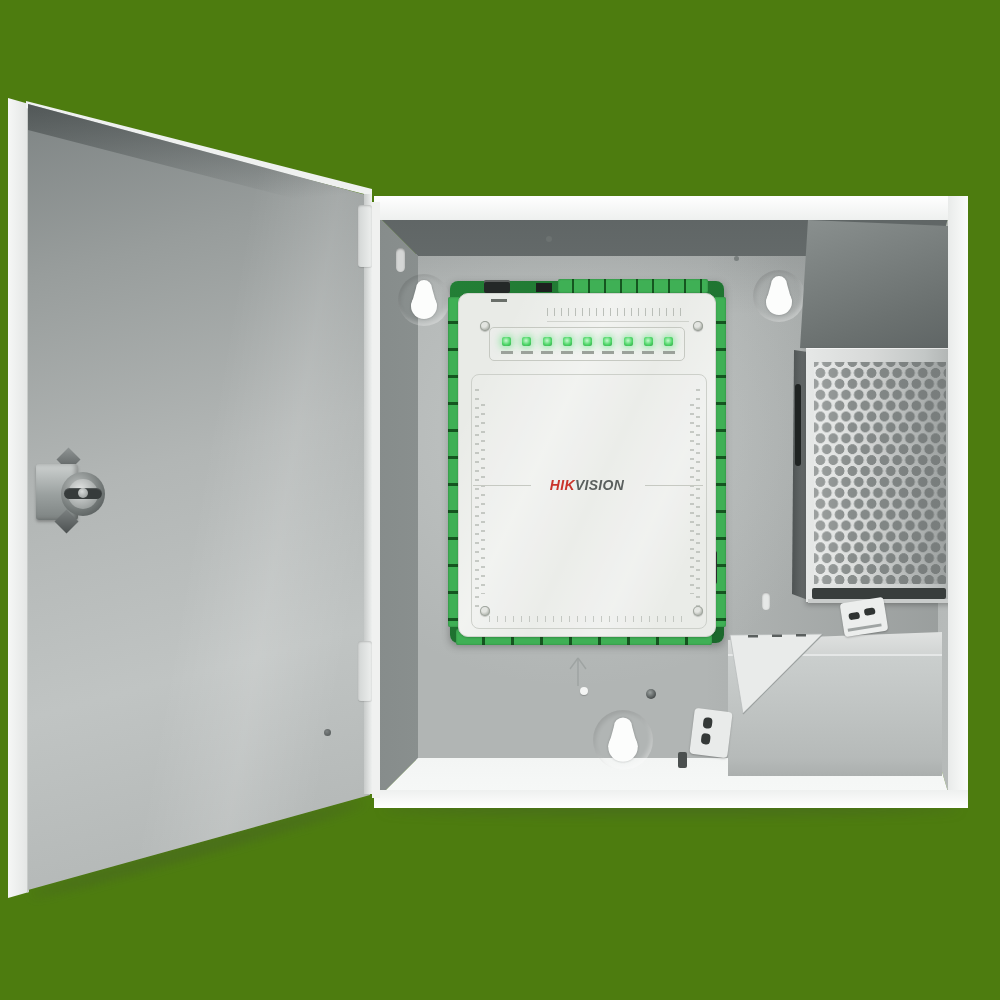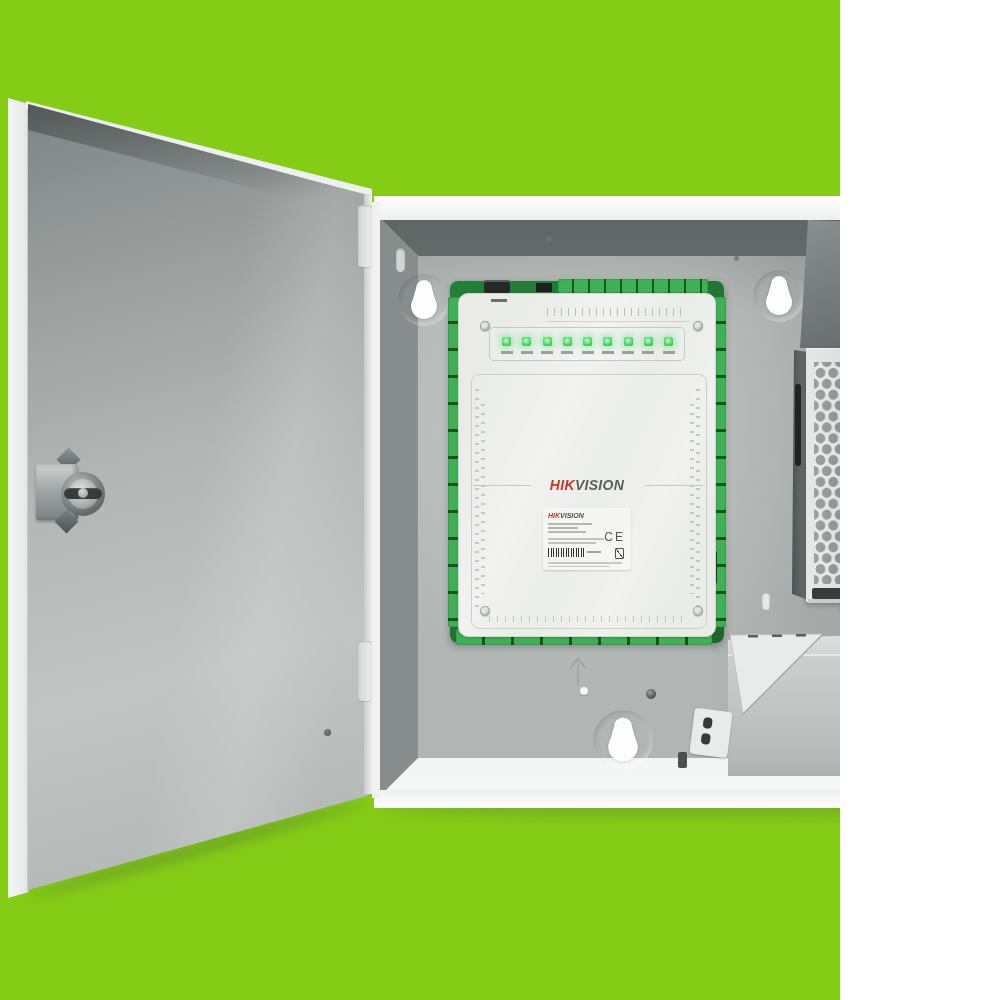--- a/index.html
+++ b/index.html
@@ -1,17 +1,17 @@
 <!DOCTYPE html>
 <html style="--brand-red: #c9342b; --pcb-green: #237f36; --terminal-green: #3fb055; --led-green: #52d86b; --cabinet-gray: #b1b5b4; --door-gray: #b2b6b5; --psu-metal: #d7d9d8; --psu-hole-gray: #878c8b;"><head>
 <meta charset="utf-8">
 <style>
   html,body{margin:0;padding:0;background:#ffffff;}
   .stage{
-    position:relative;width:840px;height:1000px;background:#84cc16;overflow:hidden;
+    position:relative;width:1000px;height:1000px;background:#4d7c0f;overflow:hidden;
     font-family:"Liberation Sans",sans-serif;
   }
   .stage *{position:absolute;box-sizing:border-box;}
 
   
   .door{left:8px;top:95px;width:366px;height:806px;}
   .door-edge-strip{left:0;top:3px;width:21px;height:800px;
     clip-path:polygon(0 0,100% 6px,100% 794px,0 100%);
     background:linear-gradient(90deg,#f6f7f6,#e3e5e4);}
   .door-edge-seam{left:19px;top:8px;width:2px;height:788px;background:#c9ccca;}
@@ -346,36 +346,20 @@
         <div class="tick-col tick-col-r1"></div>
         <div class="tick-col tick-col-r2"></div>
         <div class="tick-row-bottom"></div>
 
         <div class="brand">
           <span class="hik">HIK</span><span class="vision">VISION</span>
         </div>
         <div class="brand-line brand-line-l"></div>
         <div class="brand-line brand-line-r"></div>
 
-        <div class="sticker">
-          <div class="s-logo">
-            <span class="hik">HIK</span><span class="vision">VISION</span>
-          </div>
-          <div class="s-bar s-l1"></div>
-          <div class="s-bar s-l2"></div>
-          <div class="s-bar s-l3"></div>
-          <div class="s-bar s-m1"></div>
-          <div class="s-bar s-m2"></div>
-          <div class="s-ce">CE</div>
-          <div class="s-barcode"></div>
-          <div class="s-code"></div>
-          <div class="s-weee"></div>
-          <div class="s-bar s-b1"></div>
-          <div class="s-b2"></div>
-        </div>
       </div>
     </div>
 
     <div class="dark-plate"></div>
     <div class="psu-left"></div>
     <div class="psu-slot-black"></div>
     <div class="psu-body">
       <div class="vent-grille"></div>
       <div class="vent-shade"></div>
       <div class="psu-bottom-slot"></div>

